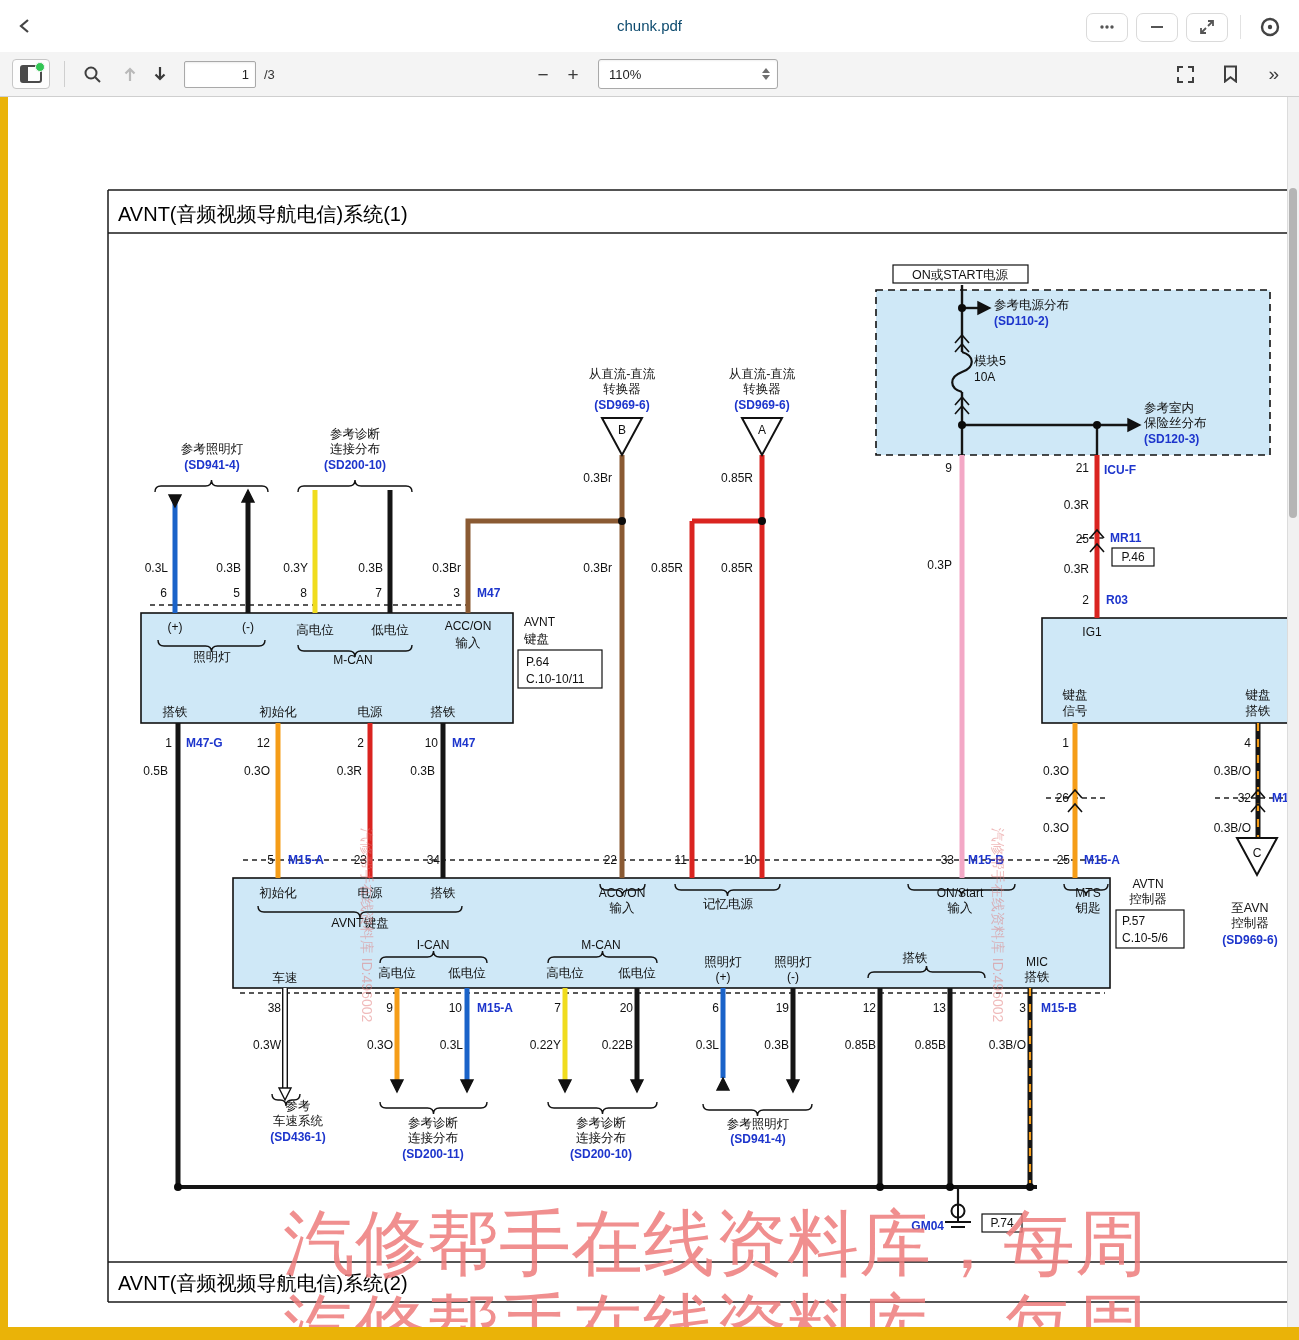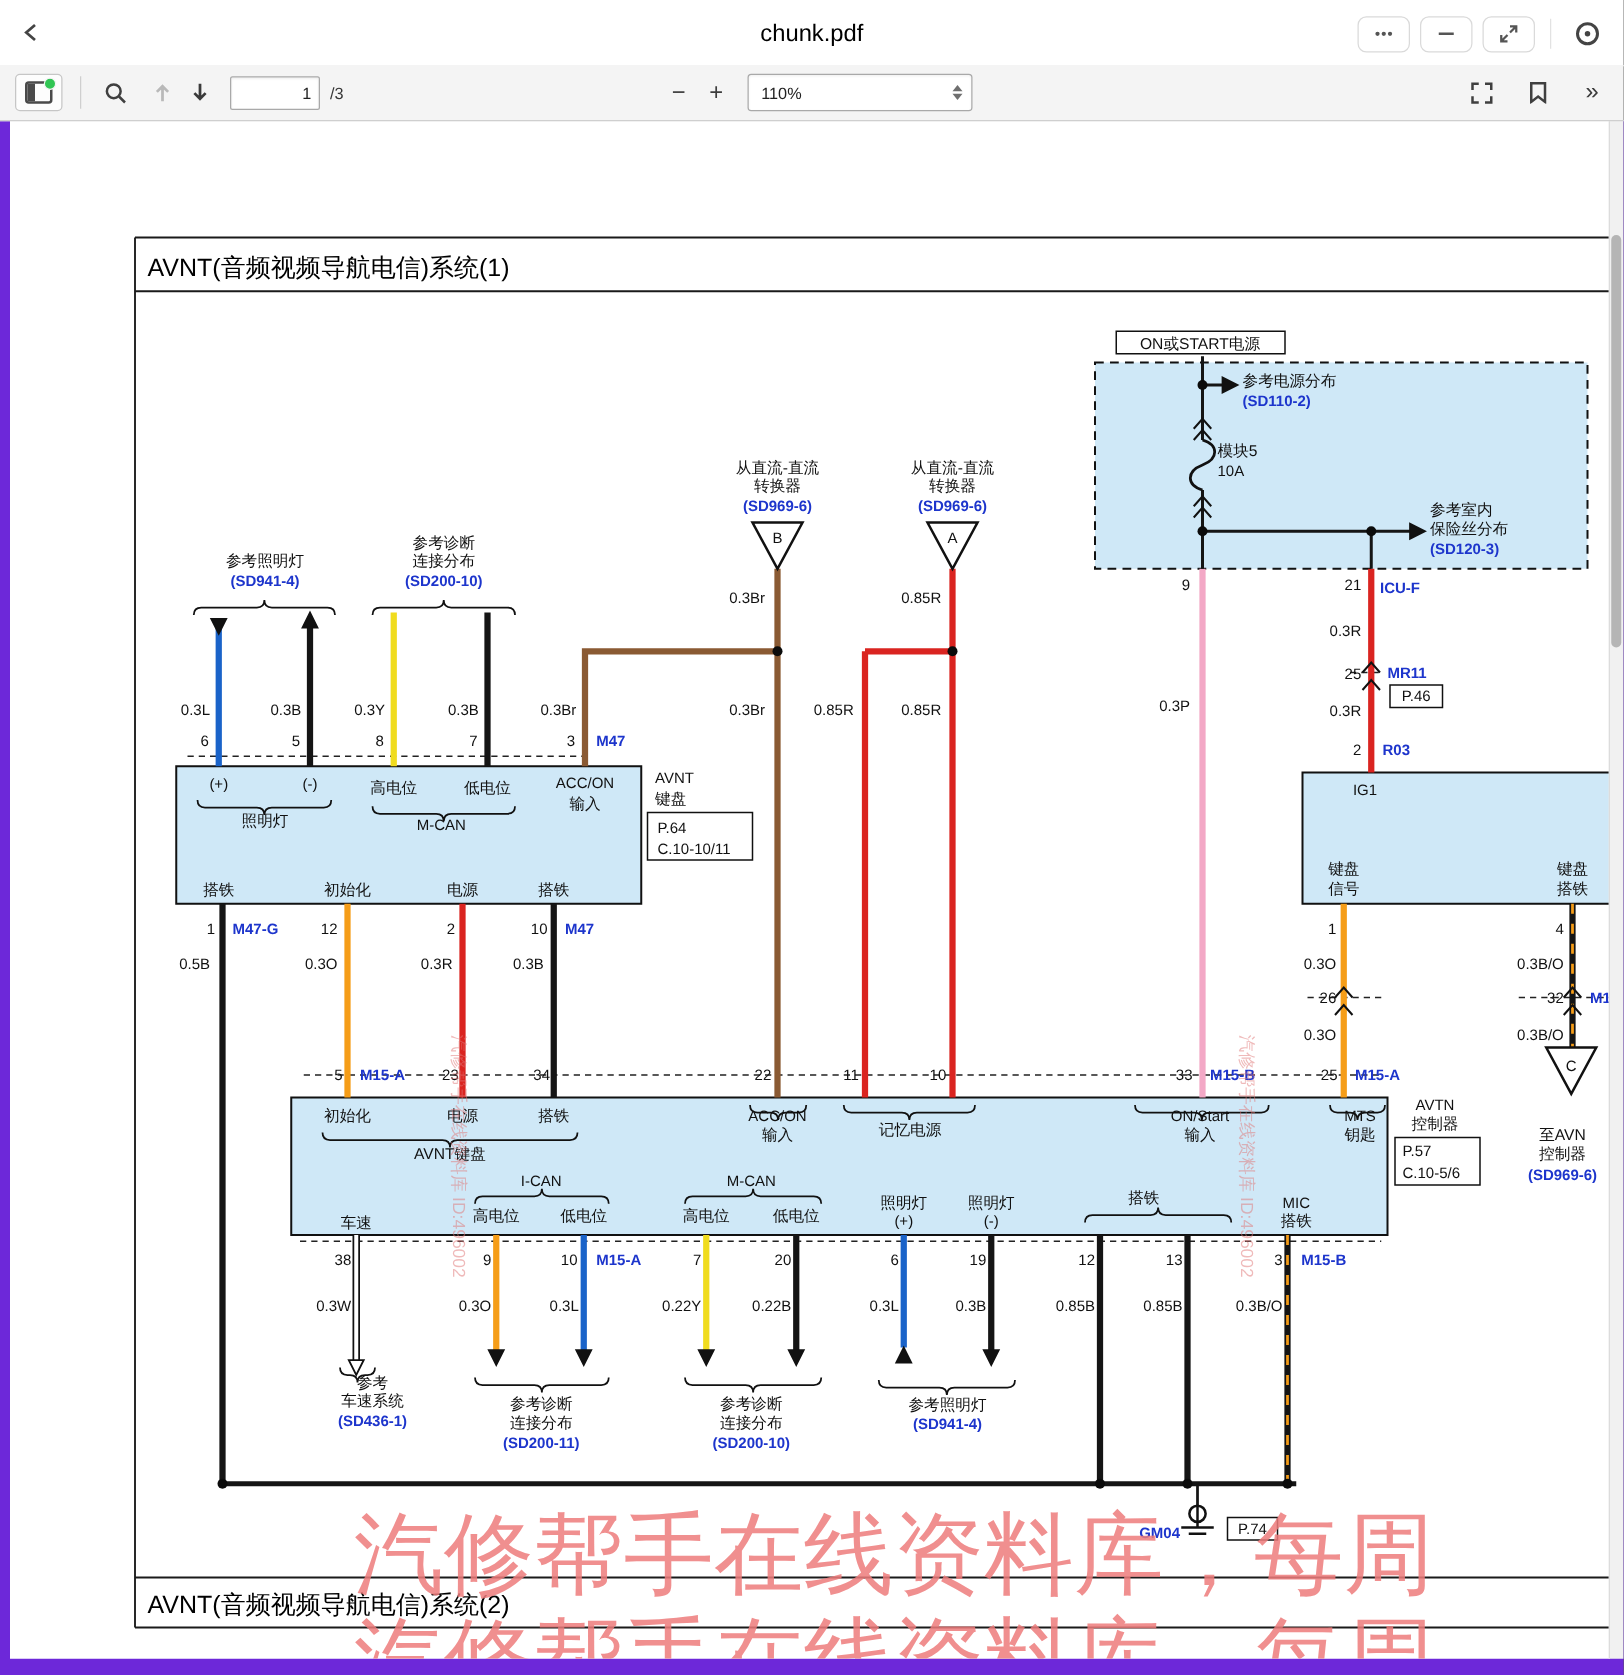--- a/index.html
+++ b/index.html
@@ -1,20 +1,20 @@
 <!DOCTYPE html>
 <html><head>
 <meta charset="utf-8">
 <style>
   html,body{margin:0;padding:0}
   body{width:1299px;height:1340px;background:#262626;font-family:"Liberation Sans",sans-serif;overflow:hidden;position:relative}
   
   .titlebar{position:absolute;top:0;left:0;width:1299px;height:52px;background:#fff;border-bottom:1px solid #e4e4e4;z-index:6}
   .back-btn{position:absolute;left:14px;top:14px;background:none;border:none;padding:2px;cursor:pointer}
-  .doc-title{position:absolute;top:17px;left:0;right:0;text-align:center;font-size:19px;color:#000000}
+  .doc-title{position:absolute;top:17px;left:0;right:0;text-align:center;font-size:15px;color:#0c4a6e}
   .hdr-right{position:absolute;right:12px;top:11px;display:flex;align-items:center;gap:8px}
   .hbtn{width:42px;height:29px;border:1px solid #dadada;border-radius:7px;background:#fff;display:flex;align-items:center;justify-content:center;padding:0;cursor:pointer}
   .vsep{width:1px;height:24px;background:#e2e2e2;margin:0 4px}
   .circle-btn{width:34px;height:32px;border:none;background:none;display:flex;align-items:center;justify-content:center;padding:0;cursor:pointer}
   
   .toolbar{position:absolute;top:52px;left:0;width:1299px;height:44px;background:#f4f4f4;border-bottom:1px solid #cfcfcf;z-index:6}
   .tb-left{position:absolute;left:12px;top:0;height:44px;display:flex;align-items:center}
   .sidebar-btn{width:38px;height:30px;border:1px solid #c6c6c6;border-radius:4px;background:#fdfdfd;display:flex;align-items:center;justify-content:center;position:relative;cursor:pointer}
   .sb-icon{width:18px;height:14px;border:2px solid #4a4a4a;border-radius:3px;position:relative}
   .sb-fill{position:absolute;left:0;top:0;bottom:0;width:6px;background:#4a4a4a}
@@ -29,21 +29,21 @@
   .tb-center{position:absolute;left:528px;top:0;height:44px;display:flex;align-items:center}
   .zoom-out,.zoom-in{background:none;border:none;font-size:19px;color:#3c3c3c;width:30px;height:30px;line-height:1;cursor:pointer}
   .zoom-box{width:178px;height:28px;border:1px solid #a9a9a9;border-radius:3px;background:#fff;display:flex;align-items:center;margin-left:10px;box-shadow:inset 0 1px 2px rgba(0,0,0,.06);cursor:pointer}
   .zoom-value{font-size:13px;color:#222;padding-left:10px}
   .spinner{margin-left:auto;margin-right:7px;display:flex;flex-direction:column;gap:2px}
   .tri-up{width:0;height:0;border-left:4px solid transparent;border-right:4px solid transparent;border-bottom:5px solid #6f6f6f}
   .tri-down{width:0;height:0;border-left:4px solid transparent;border-right:4px solid transparent;border-top:5px solid #6f6f6f}
   .tb-right{position:absolute;right:14px;top:0;height:44px;display:flex;align-items:center;gap:20px}
   .more-tools{font-size:19px;color:#3c3c3c;background:none;border:none;cursor:pointer}
   
-  .viewport{position:absolute;top:96px;left:0;width:1299px;height:1244px;background:#6d28d9;overflow:hidden}
+  .viewport{position:absolute;top:96px;left:0;width:1299px;height:1244px;background:#eab308;overflow:hidden}
   .page{position:absolute;left:8px;top:0;width:1280px;height:1231px;background:#fff;overflow:hidden}
   #wiring{position:absolute;left:0;top:0;overflow:hidden}
   .scrollbar{position:absolute;right:0;top:0;width:11px;height:1231px;background:#f1f1f1;border-left:1px solid #dcdcdc}
   .scroll-thumb{position:absolute;left:1px;width:8px;top:92px;height:330px;background:#b5b5b5;border-radius:4px}
   
   #wiring text{font-family:"Liberation Sans","DejaVu Sans",sans-serif}
   #wiring text.t{font-size:12px;fill:#111}
   #wiring text.c{font-size:12.5px;fill:#111}
   #wiring text.u{font-size:12px;font-weight:bold;fill:#1d35cc}
   #wiring text.ti{font-size:20px;fill:#000}

